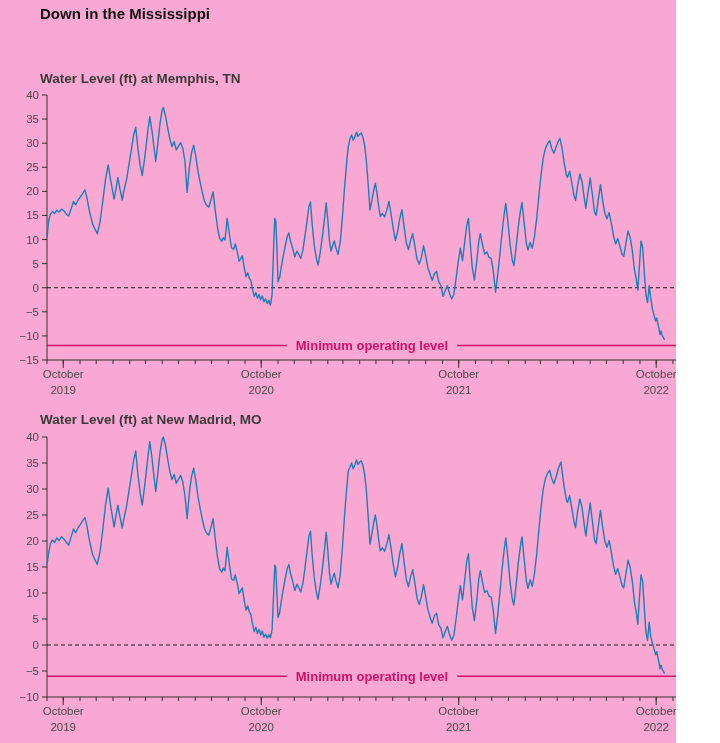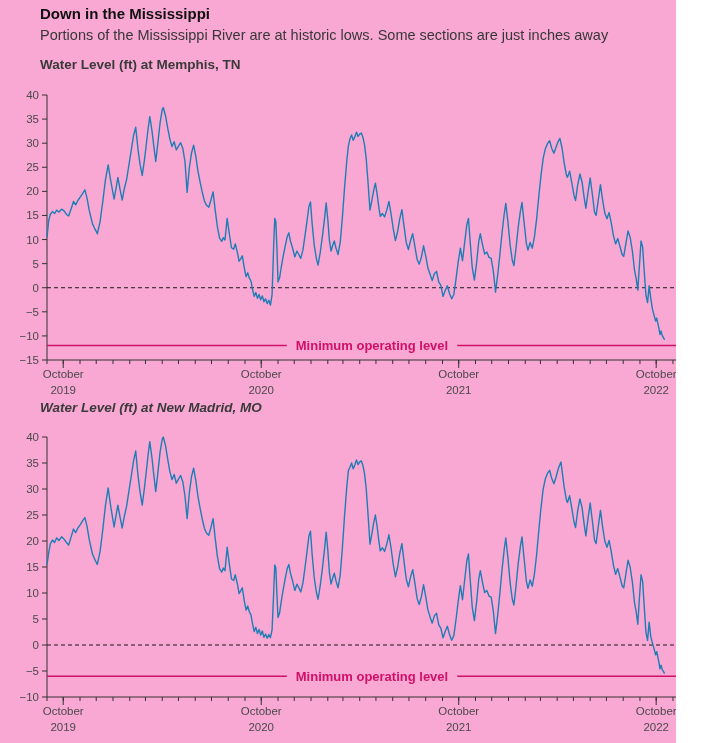--- a/index.html
+++ b/index.html
@@ -3,31 +3,30 @@
 <meta charset="utf-8">
 <style>
   html,body{margin:0;padding:0;background:#ffffff;}
   body{font-family:"Liberation Sans","DejaVu Sans",sans-serif;-webkit-font-smoothing:antialiased;}
   #page{position:relative;width:676px;height:743px;background:#f9a8d4;overflow:hidden;}
   .main-title{position:absolute;left:40px;top:5px;font-size:15px;font-weight:bold;color:#111111;}
   .subtitle{position:absolute;left:40px;width:650px;font-size:14.5px;color:#373737;line-height:19px;}
   .sub1{top:26px;}
   .sub2{top:45px;}
   .chart-title{position:absolute;left:40px;font-size:13.5px;font-weight:bold;color:#3a3a3a;}
-  .ct1{top:57px;}
-  .ct2{top:400px;font-style:italic;}
+  .ct1{top:71px;}
+  .ct2{top:412px;}
   #charts-svg{position:absolute;left:0;top:0;}
   text{font-family:"Liberation Sans","DejaVu Sans",sans-serif;}
 </style>
 </head>
 <body>
 
 <div id="page">
   <div class="main-title">Down in the Mississippi</div>
-  <div class="subtitle sub1">Portions of the Mississippi River are at historic lows. Some sections are just inches away</div>
   <div class="chart-title ct1">Water Level (ft) at Memphis, TN</div>
   <div class="chart-title ct2">Water Level (ft) at New Madrid, MO</div>
   <svg id="charts-svg" width="720" height="743" viewBox="0 0 720 743">
       <g>
         <line x1="47" y1="95" x2="47" y2="360" stroke="#333333" stroke-width="1"></line>
         <line x1="42" y1="360" x2="47" y2="360" stroke="#333333" stroke-width="1"></line>
         <text x="39" y="364" text-anchor="end" font-size="11.5" fill="#4a4a4a">−15</text>
         <line x1="42" y1="335.90909090909093" x2="47" y2="335.90909090909093" stroke="#333333" stroke-width="1"></line>
         <text x="39" y="339.90909090909093" text-anchor="end" font-size="11.5" fill="#4a4a4a">−10</text>
         <line x1="42" y1="311.8181818181818" x2="47" y2="311.8181818181818" stroke="#333333" stroke-width="1"></line>

